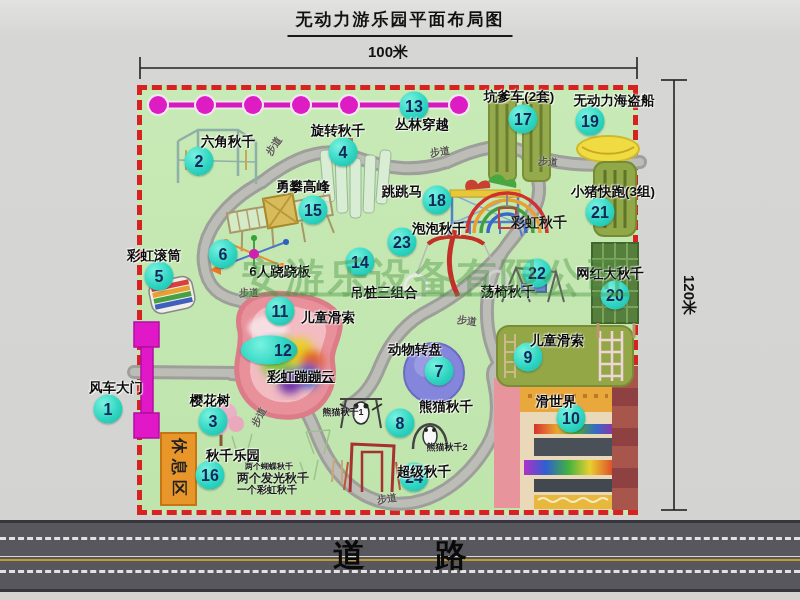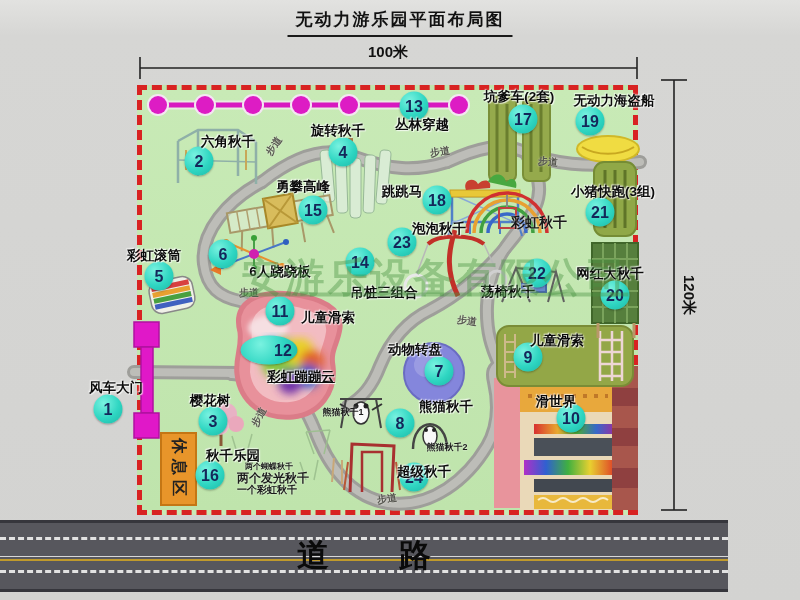--- a/index.html
+++ b/index.html
@@ -29,21 +29,21 @@
   .attr-label{position:absolute;transform:translate(-50%,-50%);font-size:13.5px;font-weight:bold;
     color:#0c0c0c;white-space:nowrap;
     text-shadow:-1px -1px 1px rgba(255,255,255,.75),1px 1px 1px rgba(255,255,255,.75),0 0 3px rgba(255,255,255,.6);}
   .sub-label{position:absolute;transform:translate(-50%,-50%);font-weight:bold;color:#1a1a1a;
     white-space:nowrap;text-shadow:0 0 2px rgba(255,255,255,.8);}
   .path-label{position:absolute;font-size:10px;font-weight:bold;color:#55554f;white-space:nowrap;
     text-shadow:0 0 2px rgba(235,235,225,.9);}
   .watermark{position:absolute;transform:translate(-50%,-50%);white-space:nowrap;z-index:5;font-weight:bold;}
   .watermark.company{left:435px;top:277px;font-size:40px;letter-spacing:3px;color:rgba(74,148,66,.42);text-decoration:underline;}
   .watermark.phone{left:412px;top:319px;font-size:37px;color:rgba(240,128,36,.58);}
-  #road{position:absolute;left:0;top:520px;width:728px;height:72px;background:#57575d;
+  #road{position:absolute;left:0;top:520px;width:800px;height:72px;background:#57575d;
     border-top:3px solid #36363c;border-bottom:3px solid #36363c;box-sizing:border-box;z-index:3;}
   .lane-dash{position:absolute;left:0;width:100%;height:0;border-top:3px dashed #e2e2e2;}
   .lane-dash.top{top:14px;}
   .lane-dash.bot{bottom:16px;}
   .lane-center-w{position:absolute;left:0;top:33px;width:100%;height:1px;background:#d8d8d8;}
   .lane-center-y{position:absolute;left:0;top:36px;width:100%;height:2px;background:#c09a2c;}
   .road-label{position:absolute;left:50%;top:50%;transform:translate(-50%,-50%);
     font-size:32px;font-weight:bold;color:#0a0a0a;letter-spacing:70px;text-indent:70px;white-space:nowrap;}
 </style>
 </head>

